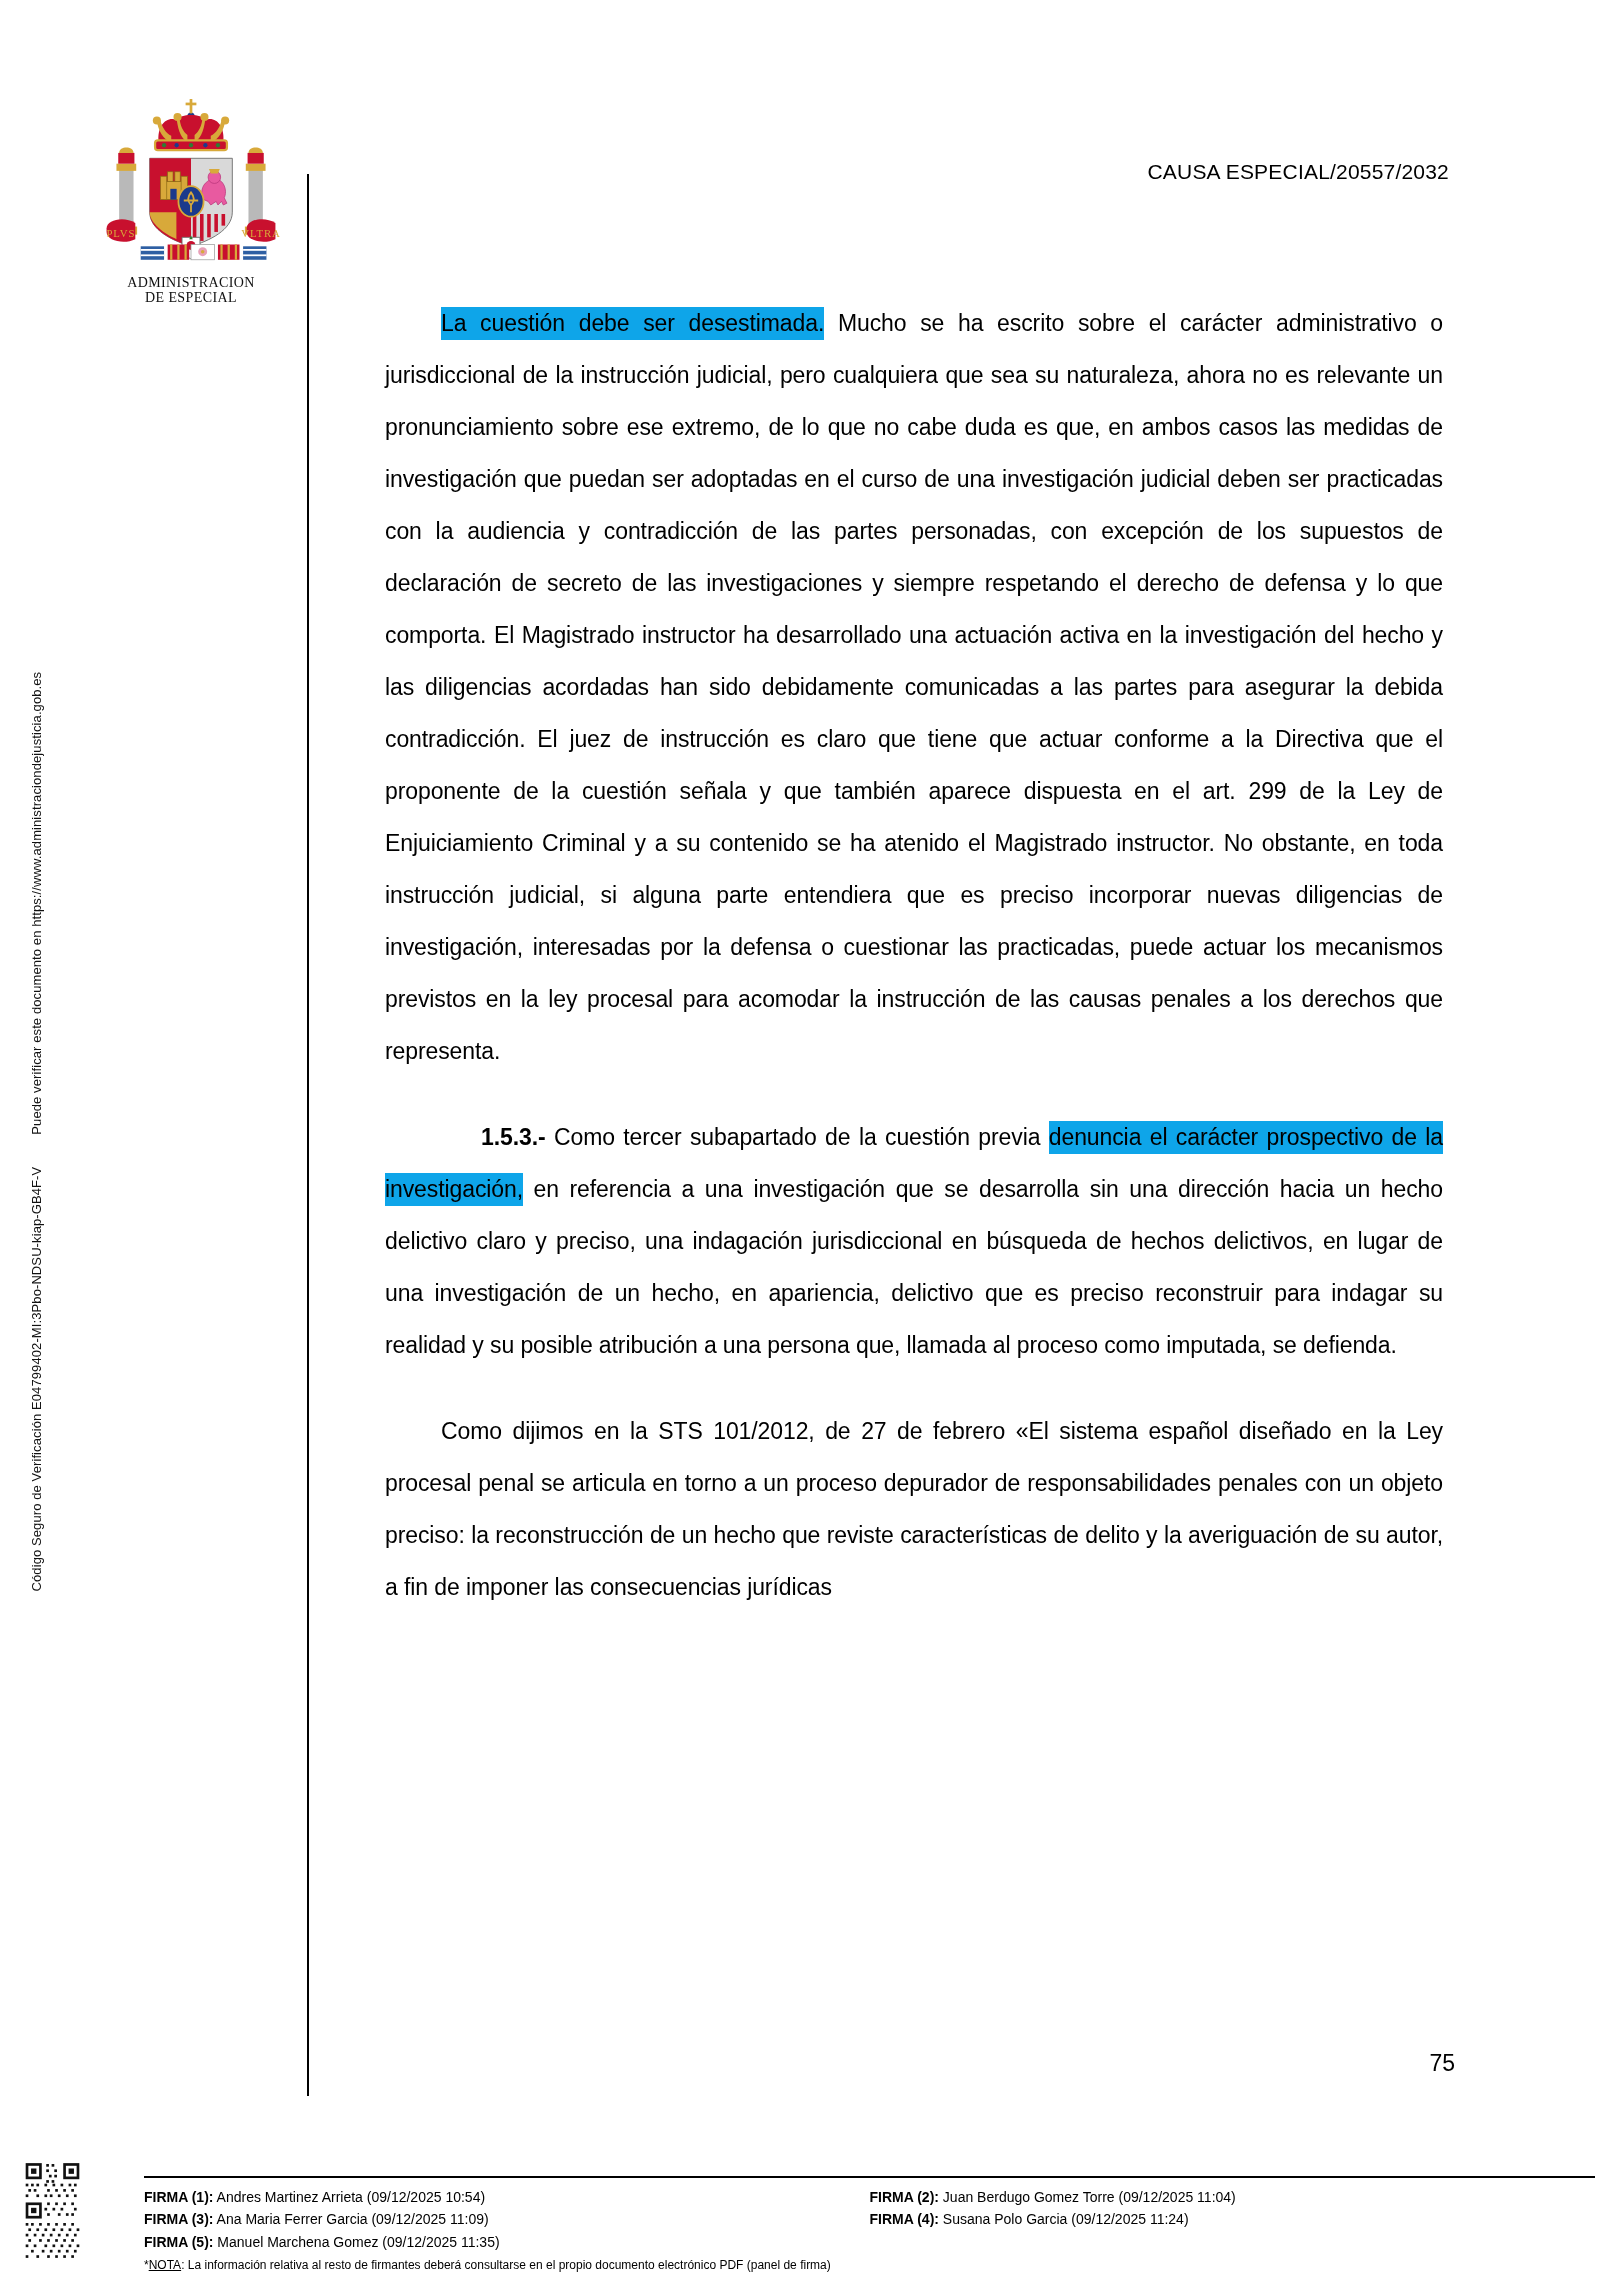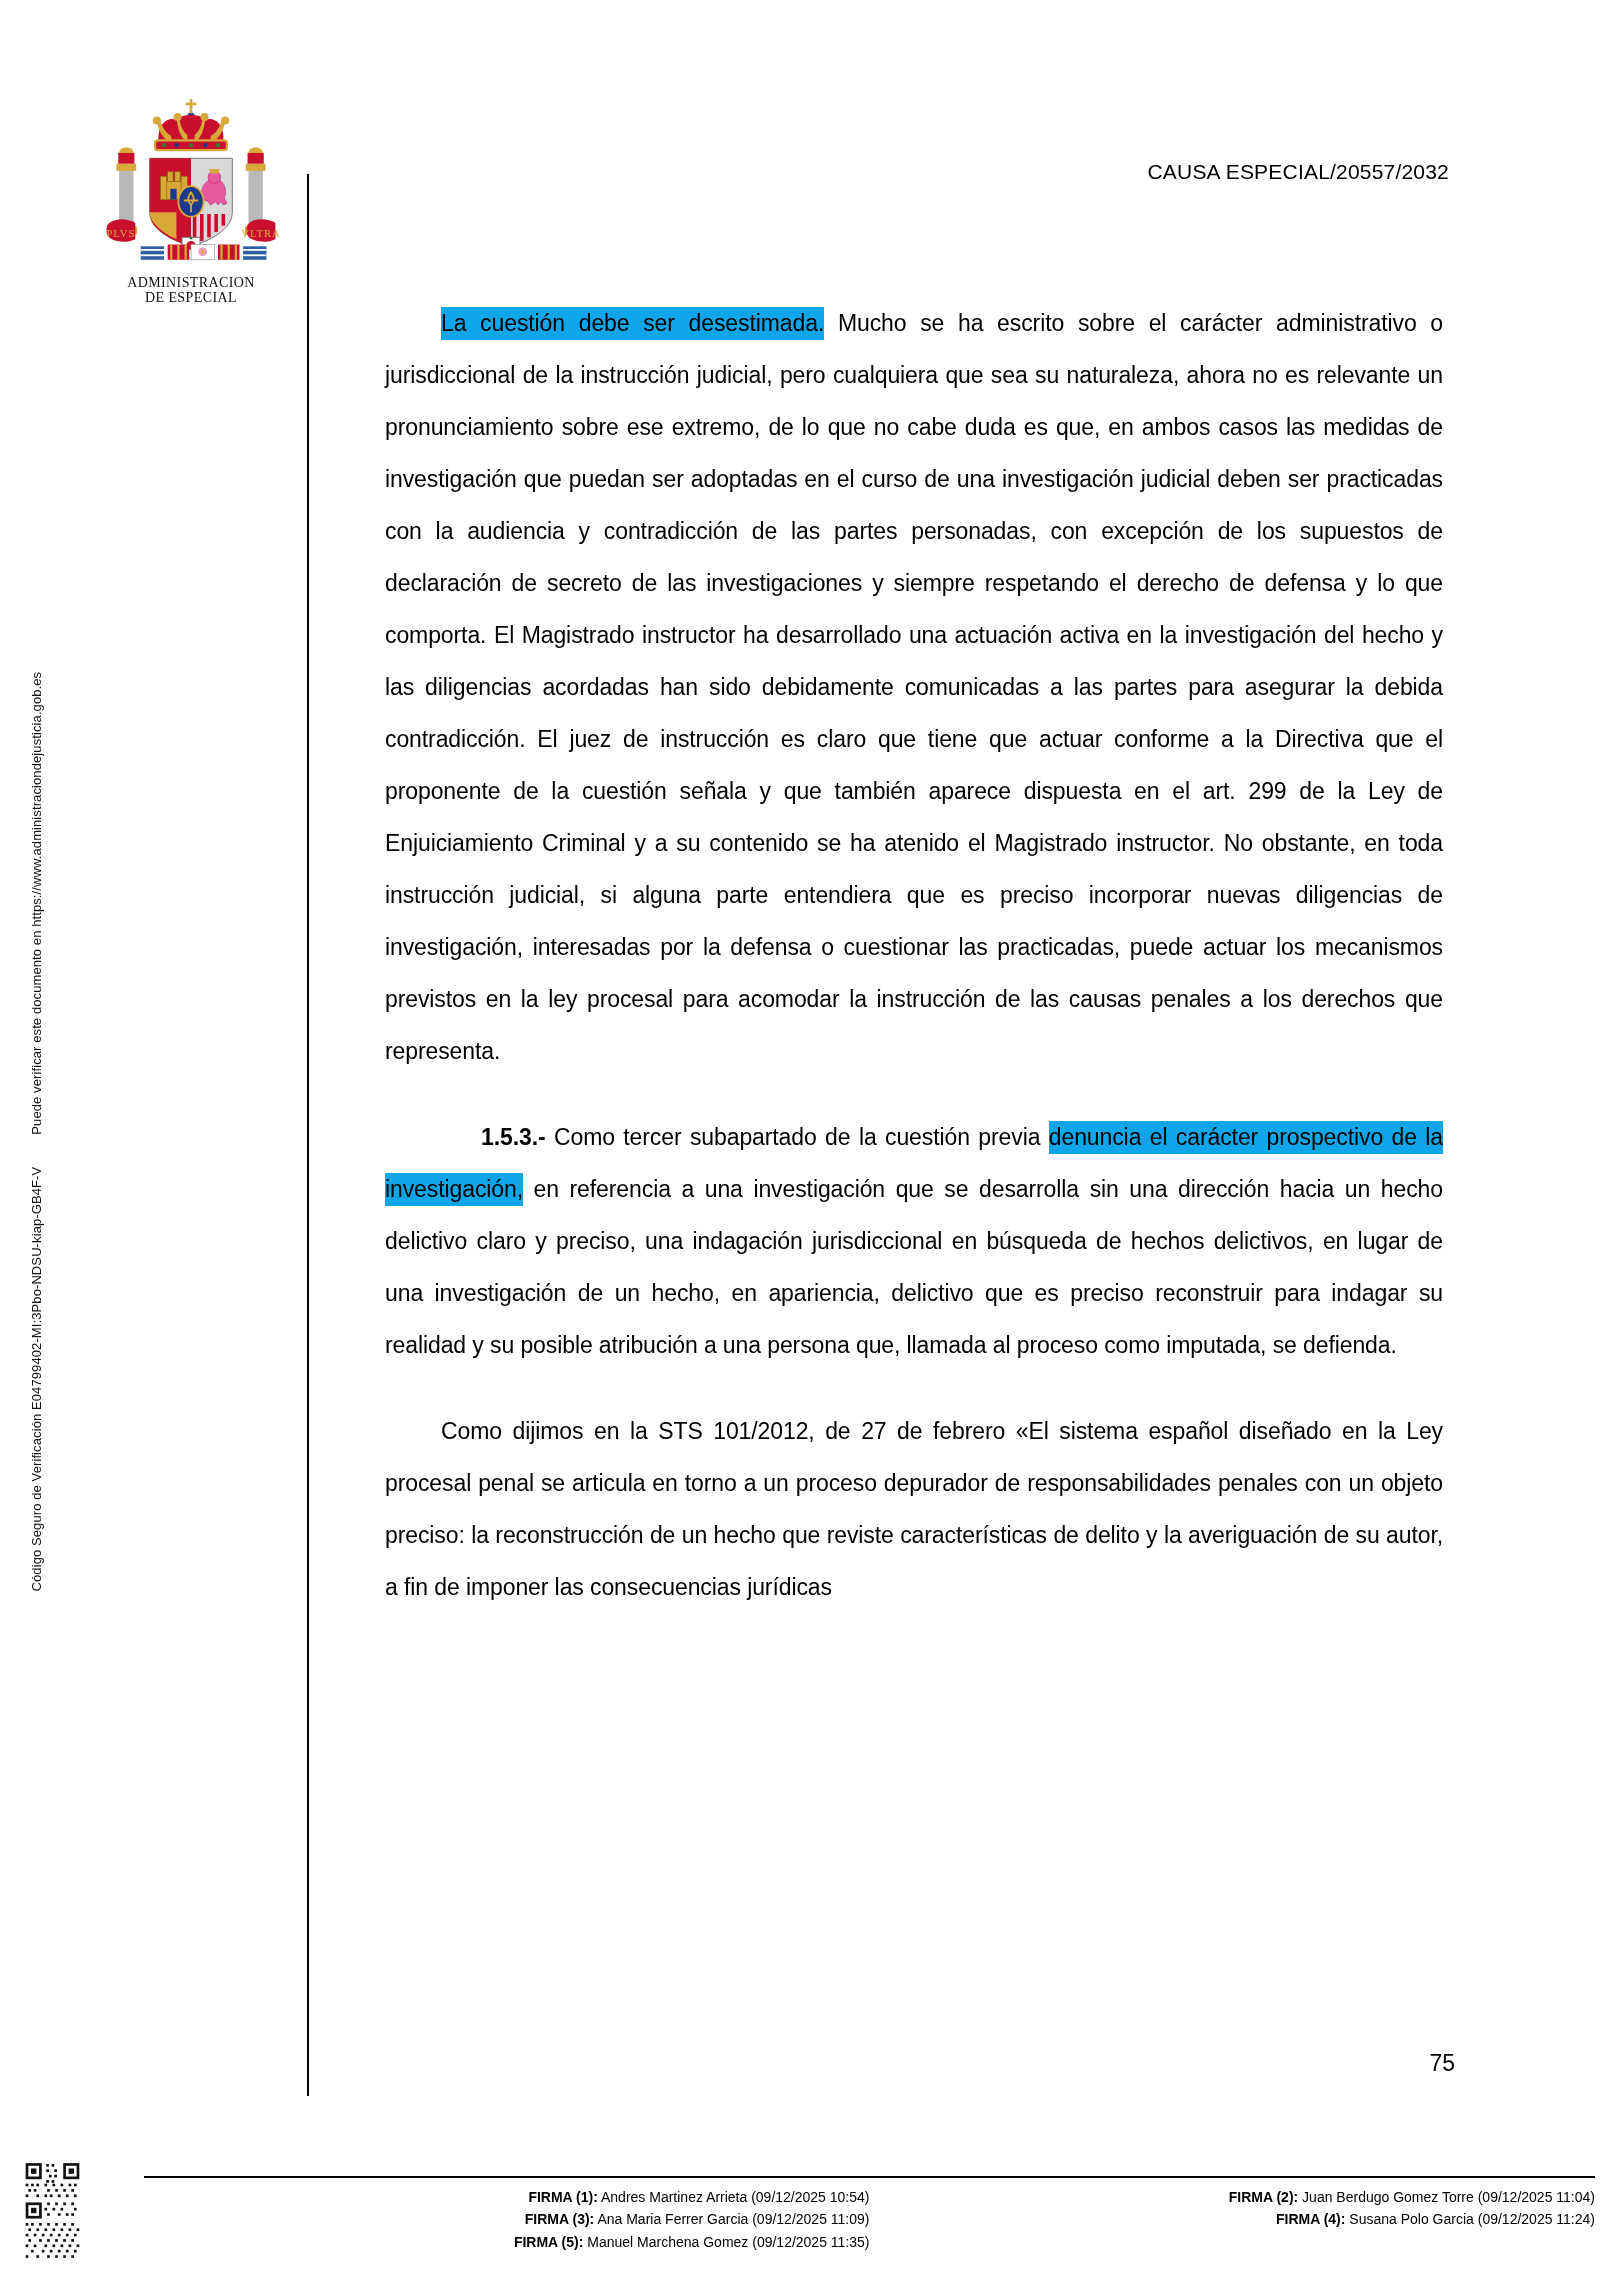--- a/index.html
+++ b/index.html
@@ -147,21 +147,20 @@
   }
   .footer-rule {
     width: 100%;
     height: 1.8px;
     background: #000000;
     margin-bottom: 8px;
   }
   .footer-grid {
     display: flex;
     gap: 0px;
-    text-align: right;
   }
   .footer-col { width: 50%; }
   .sig-line {
     font-size: 14px;
     line-height: 22.5px;
     color: #000000;
     white-space: nowrap;
   }
   .sig-line .lab { font-weight: bold; }
   .footer-note {
@@ -426,16 +425,17 @@
       <div class="footer-col">
         <div class="sig-line"><span class="lab">FIRMA (1):</span> <span>Andres Martinez Arrieta (09/12/2025 10:54)</span></div>
         <div class="sig-line"><span class="lab">FIRMA (3):</span> <span>Ana Maria Ferrer Garcia (09/12/2025 11:09)</span></div>
         <div class="sig-line"><span class="lab">FIRMA (5):</span> <span>Manuel Marchena Gomez (09/12/2025 11:35)</span></div>
       </div>
       <div class="footer-col">
         <div class="sig-line"><span class="lab">FIRMA (2):</span> <span>Juan Berdugo Gomez Torre (09/12/2025 11:04)</span></div>
         <div class="sig-line"><span class="lab">FIRMA (4):</span> <span>Susana Polo Garcia (09/12/2025 11:24)</span></div>
       </div>
     </div>
+    <div class="footer-note"><span class="star">*</span><span class="nota-u">NOTA</span><span>: La información relativa al resto de firmantes deberá consultarse en el propio documento electrónico PDF (panel de firma)</span></div>
   </div>
 
 </div>
 
 
 </body></html>

